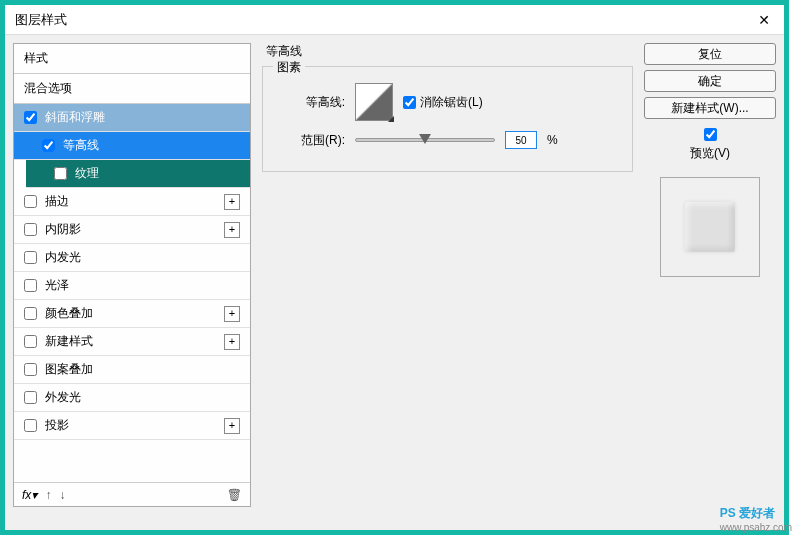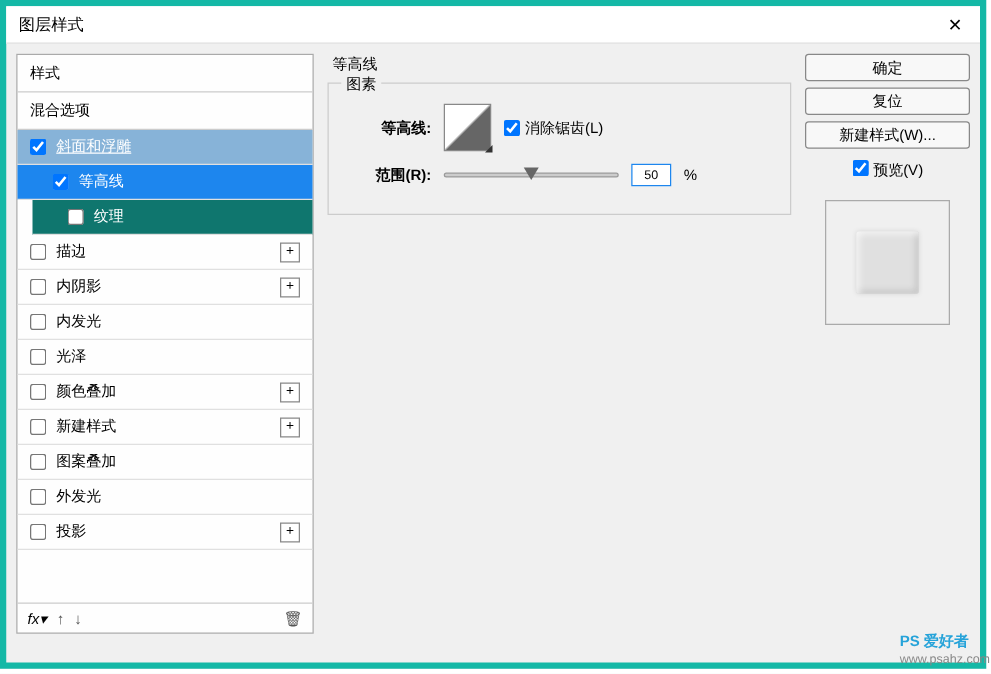--- a/index.html
+++ b/index.html
@@ -9,46 +9,46 @@
     .title-text { flex: 1; font-size: 13px; }
     .close-btn { width: 40px; height: 30px; display: flex; align-items: center; justify-content: center; cursor: pointer; font-size: 14px; margin-right: -10px; }
     .content { display: flex; height: 480px; padding: 8px; gap: 5px; }
     .styles-panel { width: 238px; border: 1px solid #aaa; background: #fefefe; display: flex; flex-direction: column; }
     .styles-header { padding: 6px 10px; border-bottom: 1px solid #ccc; }
     .blend-options { padding: 6px 10px; border-bottom: 1px solid #ccc; cursor: pointer; }
     .style-item { padding: 5px 10px; border-bottom: 1px solid #e0e0e0; display: flex; align-items: center; cursor: pointer; }
     .style-item input[type="checkbox"] { margin-right: 8px; }
     .style-item .label { flex: 1; }
     .style-item .plus-btn { width: 16px; height: 16px; border: 1px solid #888; display: flex; align-items: center; justify-content: center; font-size: 11px; line-height: 1; cursor: pointer; background: #fff; }
-    .style-item.selected-1 { background: #87b3d8; color: #fff; text-decoration: underline; }
+    .style-item.selected-1 { background: #87b3d8; color: #fff; }
     .style-item.selected-2 { background: #1d86ee; color: #fff; }
     .style-item.selected-3 { background: #0f766e; color: #fff; margin-left: 12px; }
     .style-item.indent { padding-left: 28px; }
     .styles-spacer { flex: 1; }
     .styles-footer { height: 24px; border-top: 1px solid #ccc; display: flex; align-items: center; padding: 0 8px; gap: 8px; }
     .fx-label { font-style: italic; font-size: 11px; display: flex; align-items: center; }
     .arrow-btn { cursor: pointer; color: #555; font-size: 12px; }
     .trash-btn { margin-left: auto; cursor: pointer; color: #555; }
     .middle-section { flex: 1; padding: 0 6px; }
     .contour-group { margin-top: 0px; }
     .group-title { font-size: 12px; margin-bottom: 4px; padding-left: 4px; }
     .sub-group { border: 1px solid #ccc; border-radius: 0; padding: 16px 12px 12px 12px; position: relative; margin-top: 6px; }
     .sub-title { position: absolute; top: -8px; left: 10px; background: #f0f0f0; padding: 0 4px; font-size: 12px; }
     .row { display: flex; align-items: center; margin-bottom: 10px; gap: 10px; }
-    .row-label { width: 70px; text-align: right; font-weight: bold; }
+    .row-label { width: 70px; text-align: right; }
     .contour-preview { width: 38px; height: 38px; border: 1px solid #888; background: linear-gradient(135deg, #fff 0%, #fff 48%, #666 52%, #666 100%); cursor: pointer; position: relative; }
     .contour-preview::after { content: ""; position: absolute; right: -2px; bottom: -2px; width: 0; height: 0; border-left: 6px solid transparent; border-bottom: 6px solid #333; }
     .checkbox-label { display: flex; align-items: center; gap: 4px; }
     .checkbox-label input { margin: 0; }
     .slider-row .slider { width: 140px; height: 4px; background: #ccc; position: relative; border: 1px solid #999; border-radius: 2px; }
     .slider-thumb { position: absolute; top: -5px; left: 50%; transform: translateX(-50%); width: 0; height: 0; border-left: 6px solid transparent; border-right: 6px solid transparent; border-top: 10px solid #666; cursor: pointer; }
     .num-input { width: 32px; height: 18px; border: 1px solid #1d86ee; text-align: center; font-size: 10px; background: #fff; }
     .right-section { width: 132px; display: flex; flex-direction: column; gap: 5px; }
     .right-btn { height: 22px; border: 1px solid #888; background: #f8f8f8; border-radius: 3px; cursor: pointer; text-align: center; line-height: 20px; }
-    .preview-check { display: flex; align-items: flex-start; justify-content: center; gap: 4px; margin-top: 4px; }
+    .preview-check { display: flex; align-items: center; justify-content: center; gap: 4px; margin-top: 4px; flex-direction: column; }
     .preview-box { width: 100px; height: 100px; border: 1px solid #aaa; background: #f0f0f0; margin: 10px auto 0 auto; display: flex; align-items: center; justify-content: center; }
     .preview-inner { width: 50px; height: 50px; background: #e0e0e0; box-shadow: inset 2px 2px 6px rgba(255,255,255,0.8), inset -2px -2px 6px rgba(0,0,0,0.15), 0 0 4px rgba(0,0,0,0.1); border-radius: 2px; }
     .watermark { position: absolute; bottom: 6px; right: 1px; color: #26a3d9; font-size: 15px; font-weight: bold; display: flex; align-items: center; gap: 4px; }
     .watermark .sub { color: #888; font-size: 10px; font-weight: normal; display: block; }
   </style>
 </head>
 <body>
 
 <div class="window">
   <div class="titlebar">
@@ -147,22 +147,22 @@
               <div class="slider-thumb"></div>
             </div>
             <input class="num-input" value="50" style="">
             <span>%</span>
           </div>
         </div>
       </div>
     </div>
 
     <div class="right-section">
+      <div class="right-btn">复位</div>
       <div class="right-btn">确定</div>
-      <div class="right-btn">复位</div>
       <div class="right-btn"><span>新建样式(W)...</span></div>
       <div class="preview-check">
         <input type="checkbox" checked="" style="">
         <span><span>预览(V)</span></span>
       </div>
       <div class="preview-box">
         <div class="preview-inner"></div>
       </div>
     </div>
 

